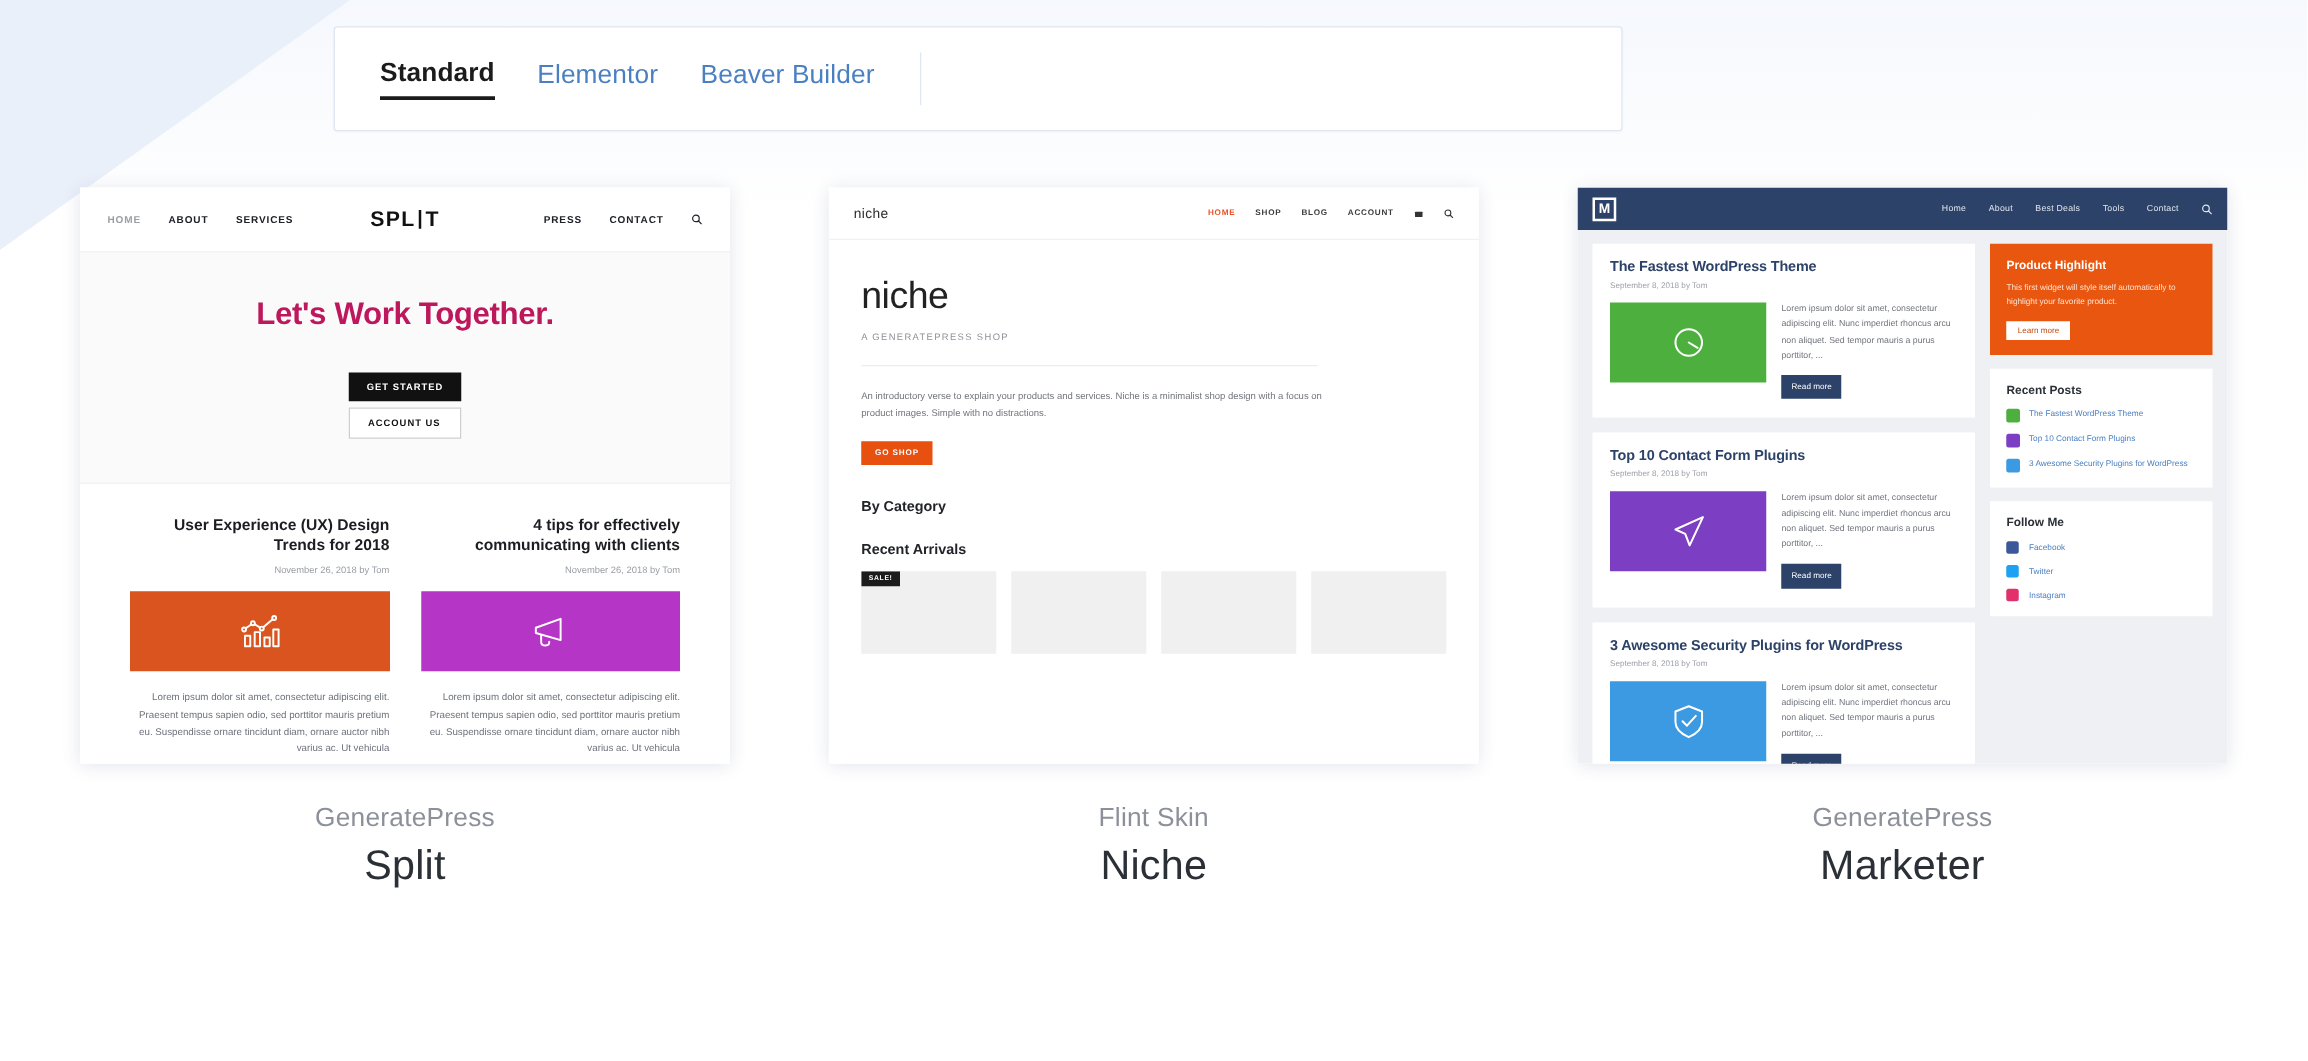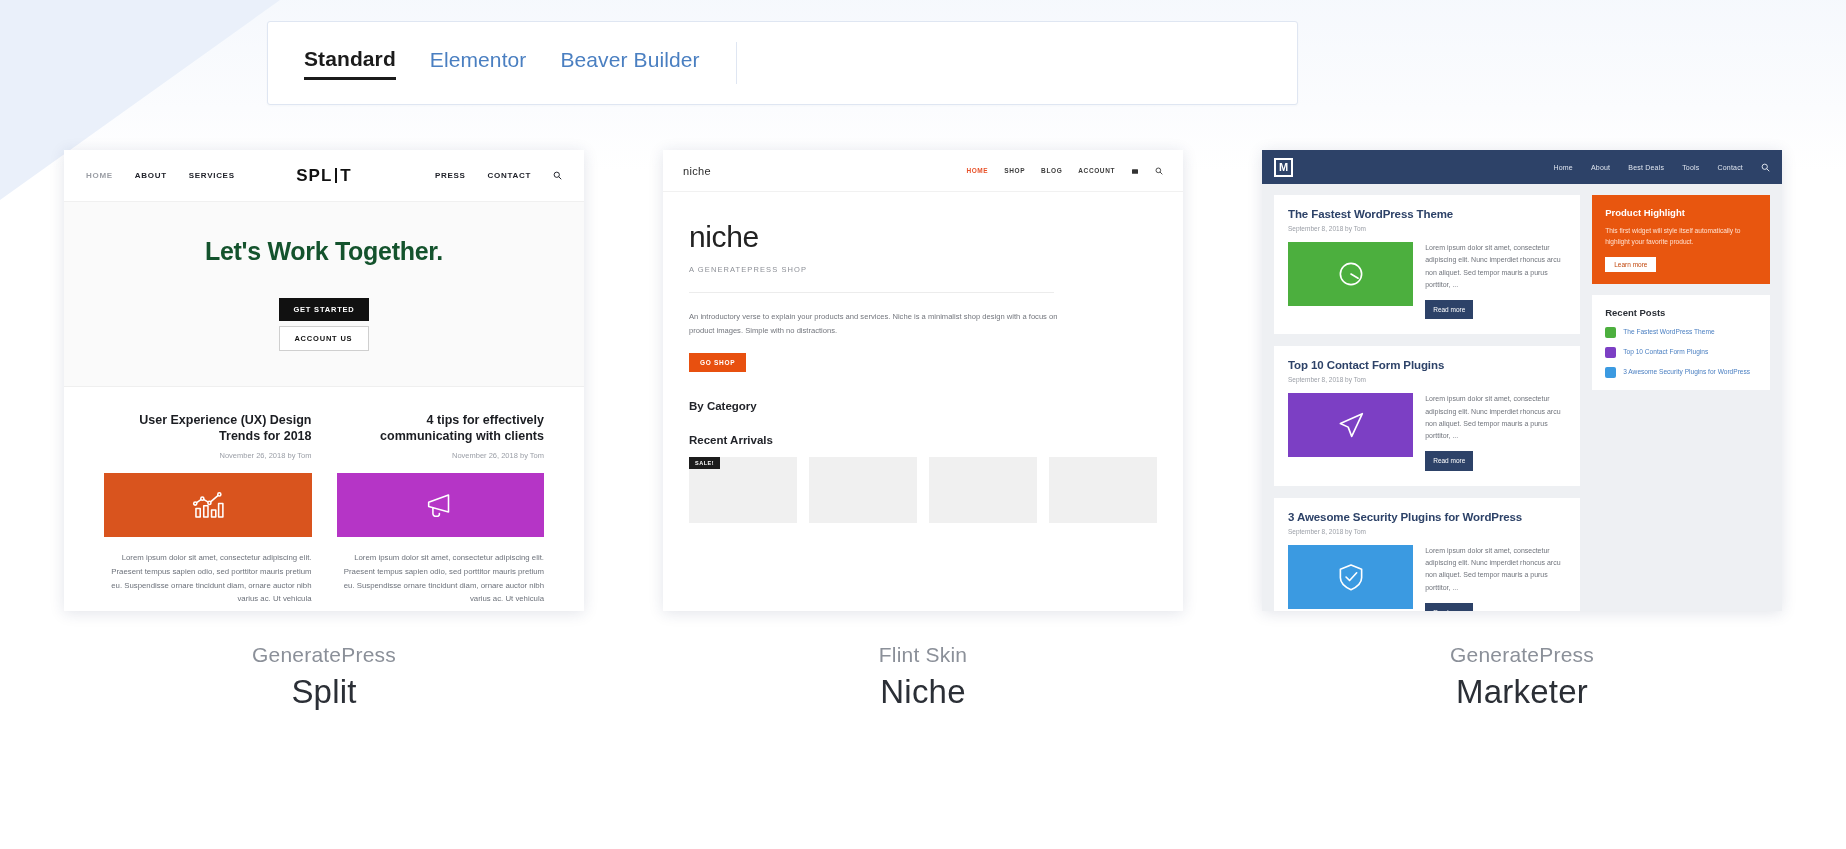--- a/index.html
+++ b/index.html
@@ -71,21 +71,21 @@
   }
   .split-nav .left { display:flex; gap:22px; }
   .split-nav .right { display:flex; gap:22px; align-items:center; margin-left:auto; }
   .split-nav a { font-size:8px; font-weight:700; color:#20222a; letter-spacing:.7px; text-decoration:none;}
   .split-nav a.muted { color:#9b9ea5; }
   .split-logo { font-size:17px; font-weight:800; letter-spacing:1px; color:#111;
                 position:absolute; left:0; right:0; text-align:center; pointer-events:none;}
   .split-logo i { display:inline-block; width:2px; height:15px; background:#111; vertical-align:-2px; margin:0 3px;}
   .split-hero { height:185px; background:#fafafa; display:flex; flex-direction:column;
                 align-items:center; justify-content:center; border-bottom:1px solid #efefef;}
-  .split-hero h1 { font-size:25px; font-weight:800; color:#14532d; letter-spacing:-.3px;}
+  .split-hero h1 { font-size:25px; font-weight:800; color:#be185d; letter-spacing:-.3px;}
   .split-hero .btns { margin-top:32px; display:flex; gap:5px;flex-direction:column;}
   .btn-dark { background:#111; color:#fff; font-size:7.5px; font-weight:700; letter-spacing:.8px;
               padding:7px 14px; }
   .btn-out { background:#fff; color:#111; font-size:7.5px; font-weight:700; letter-spacing:.8px;
              padding:7px 14px; border:1px solid #cfcfcf;}
   .split-posts { display:flex; gap:25px; padding:26px 40px 0 40px;text-align:right; }
   .sp-col { flex:1; }
   .sp-col h3 { font-size:12.5px; font-weight:800; color:#1b1d22; line-height:1.25; }
   .sp-col .meta { font-size:7.5px; color:#9a9ea6; margin-top:7px; }
   .sp-img { margin-top:13px; height:64px; display:flex; align-items:center; justify-content:center;}
@@ -407,20 +407,35 @@
                 <div class="rp-item">
                   <div class="rp-ico p"></div>
                   <span>Top 10 Contact Form Plugins</span>
                 </div>
                 <div class="rp-item">
                   <div class="rp-ico b"></div>
                   <span>3 Awesome Security Plugins for WordPress</span>
                 </div>
               </div>
 
+              <div class="mk-widget">
+                <h4>Follow Me</h4>
+                <div class="fm-item">
+                  <div class="fm-ico fb"></div>
+                  <span>Facebook</span>
+                </div>
+                <div class="fm-item">
+                  <div class="fm-ico tw"></div>
+                  <span>Twitter</span>
+                </div>
+                <div class="fm-item">
+                  <div class="fm-ico ig"></div>
+                  <span>Instagram</span>
+                </div>
+              </div>
             </div>
           </div>
         </div>
       </div>
       <div class="card-sub">GeneratePress</div>
       <div class="card-title">Marketer</div>
     </div>
 
   </div>
 </div>

